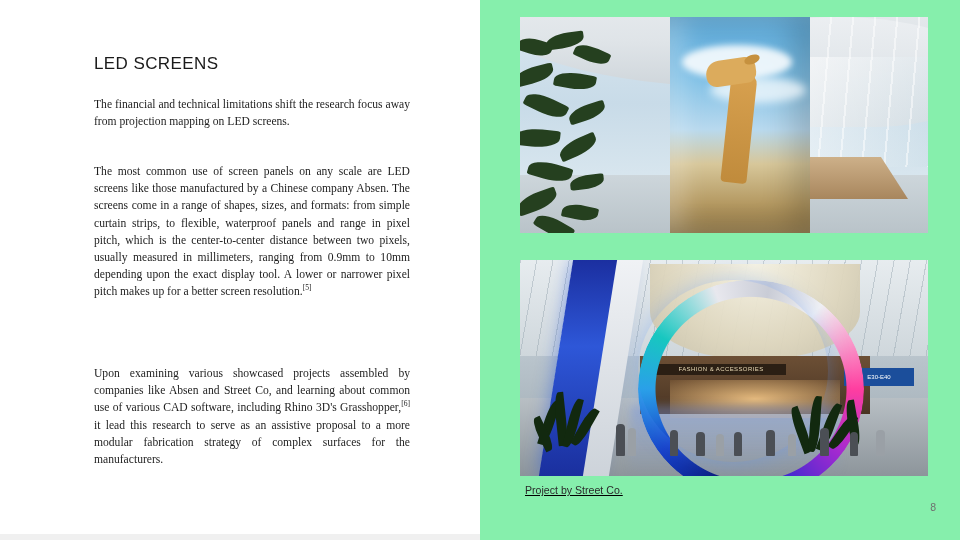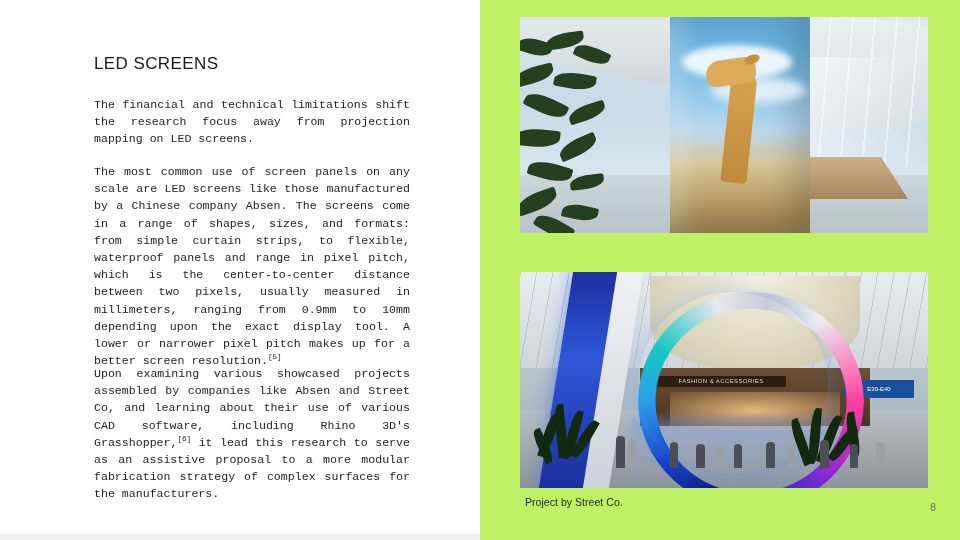--- a/index.html
+++ b/index.html
@@ -10,21 +10,21 @@
     width: 960px;
     height: 540px;
     overflow: hidden;
     font-family: "Liberation Sans", sans-serif;
     background: #ffffff;
   }
   .page {
     position: relative;
     width: 960px;
     height: 540px;
-    background: #bef264;
+    background: #86efac;
     box-sizing: border-box;
   }
   
   .left-col {
     position: absolute;
     left: 0;
     top: 0;
     width: 480px;
     height: 540px;
     background: #ffffff;
@@ -50,41 +50,41 @@
   }
   .body-text {
     position: absolute;
     left: 94px;
     width: 316px;
     font-size: 11.6px;
     line-height: 17.2px;
     color: #1d1d1d;
     text-align: justify;
     text-justify: inter-word;
-    font-family: Liberation Mono, monospace;
+    font-family: Liberation Serif, serif;
   }
   .p1 { top: 96px; }
   .p2 { top: 163px; }
   .p3 { top: 365px; }
   sup {
     font-size: 7.6px;
     vertical-align: super;
     line-height: 0;
   }
   
   .right-col {
     position: absolute;
     left: 480px;
     top: 0;
     width: 480px;
     height: 540px;
   }
   .figure { position: absolute; }
   .fig1 { left: 40px; top: 17px; }
-  .fig2 { left: 40px; top: 272px; }
+  .fig2 { left: 40px; top: 260px; text-decoration: underline; }
   .photo {
     width: 408px;
     height: 216px;
     overflow: hidden;
     position: relative;
     background: #9db7c9;
   }
   .caption {
     margin-top: 6px;
     font-size: 10.6px;
@@ -283,21 +283,21 @@
 <div class="page">
 
   <div class="left-col">
 
     <div class="heading">LED SCREENS</div>
 
     <div class="body-text p1">The financial and technical limitations shift the research focus away from projection mapping on LED screens.</div>
 
     <div class="body-text p2"><span>The most common use of screen panels on any scale are LED screens like those manufactured by a Chinese company Absen. The screens come in a range of shapes, sizes, and formats: from simple curtain strips, to flexible, waterproof panels and range in pixel pitch, which is the center-to-center distance between two pixels, usually measured in millimeters, ranging from 0.9mm to 10mm depending upon the exact display tool. A lower or narrower pixel pitch makes up for a better screen resolution.</span><sup>[5]</sup></div>
 
-    <div class="body-text p3"><span>Upon examining various showcased projects assembled by companies like Absen and Street Co, and learning about their use of various CAD software, including Rhino 3D's Grasshopper,</span><sup>[6]</sup><span> it lead this research to serve as an assistive proposal to a more modular fabrication strategy of complex surfaces for the manufacturers.</span></div>
+    <div class="body-text p3"><span>Upon examining various showcased projects assembled by companies like Absen and Street Co, and learning about common use of various CAD software, including Rhino 3D's Grasshopper,</span><sup>[6]</sup><span> it lead this research to serve as an assistive proposal to a more modular fabrication strategy of complex surfaces for the manufacturers.</span></div>
 
     <div class="left-rule"></div>
   </div>
 
   <div class="right-col">
 
     <div class="figure fig1">
       <div class="photo">
         <div class="ph1-sky"></div>
         <div class="ph1-roof"></div>

